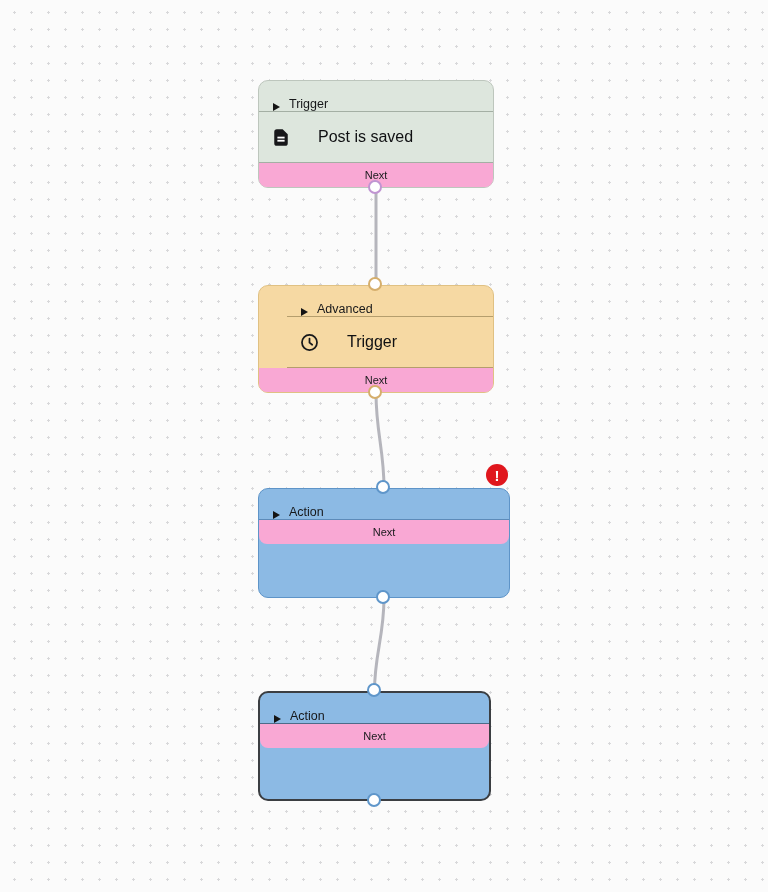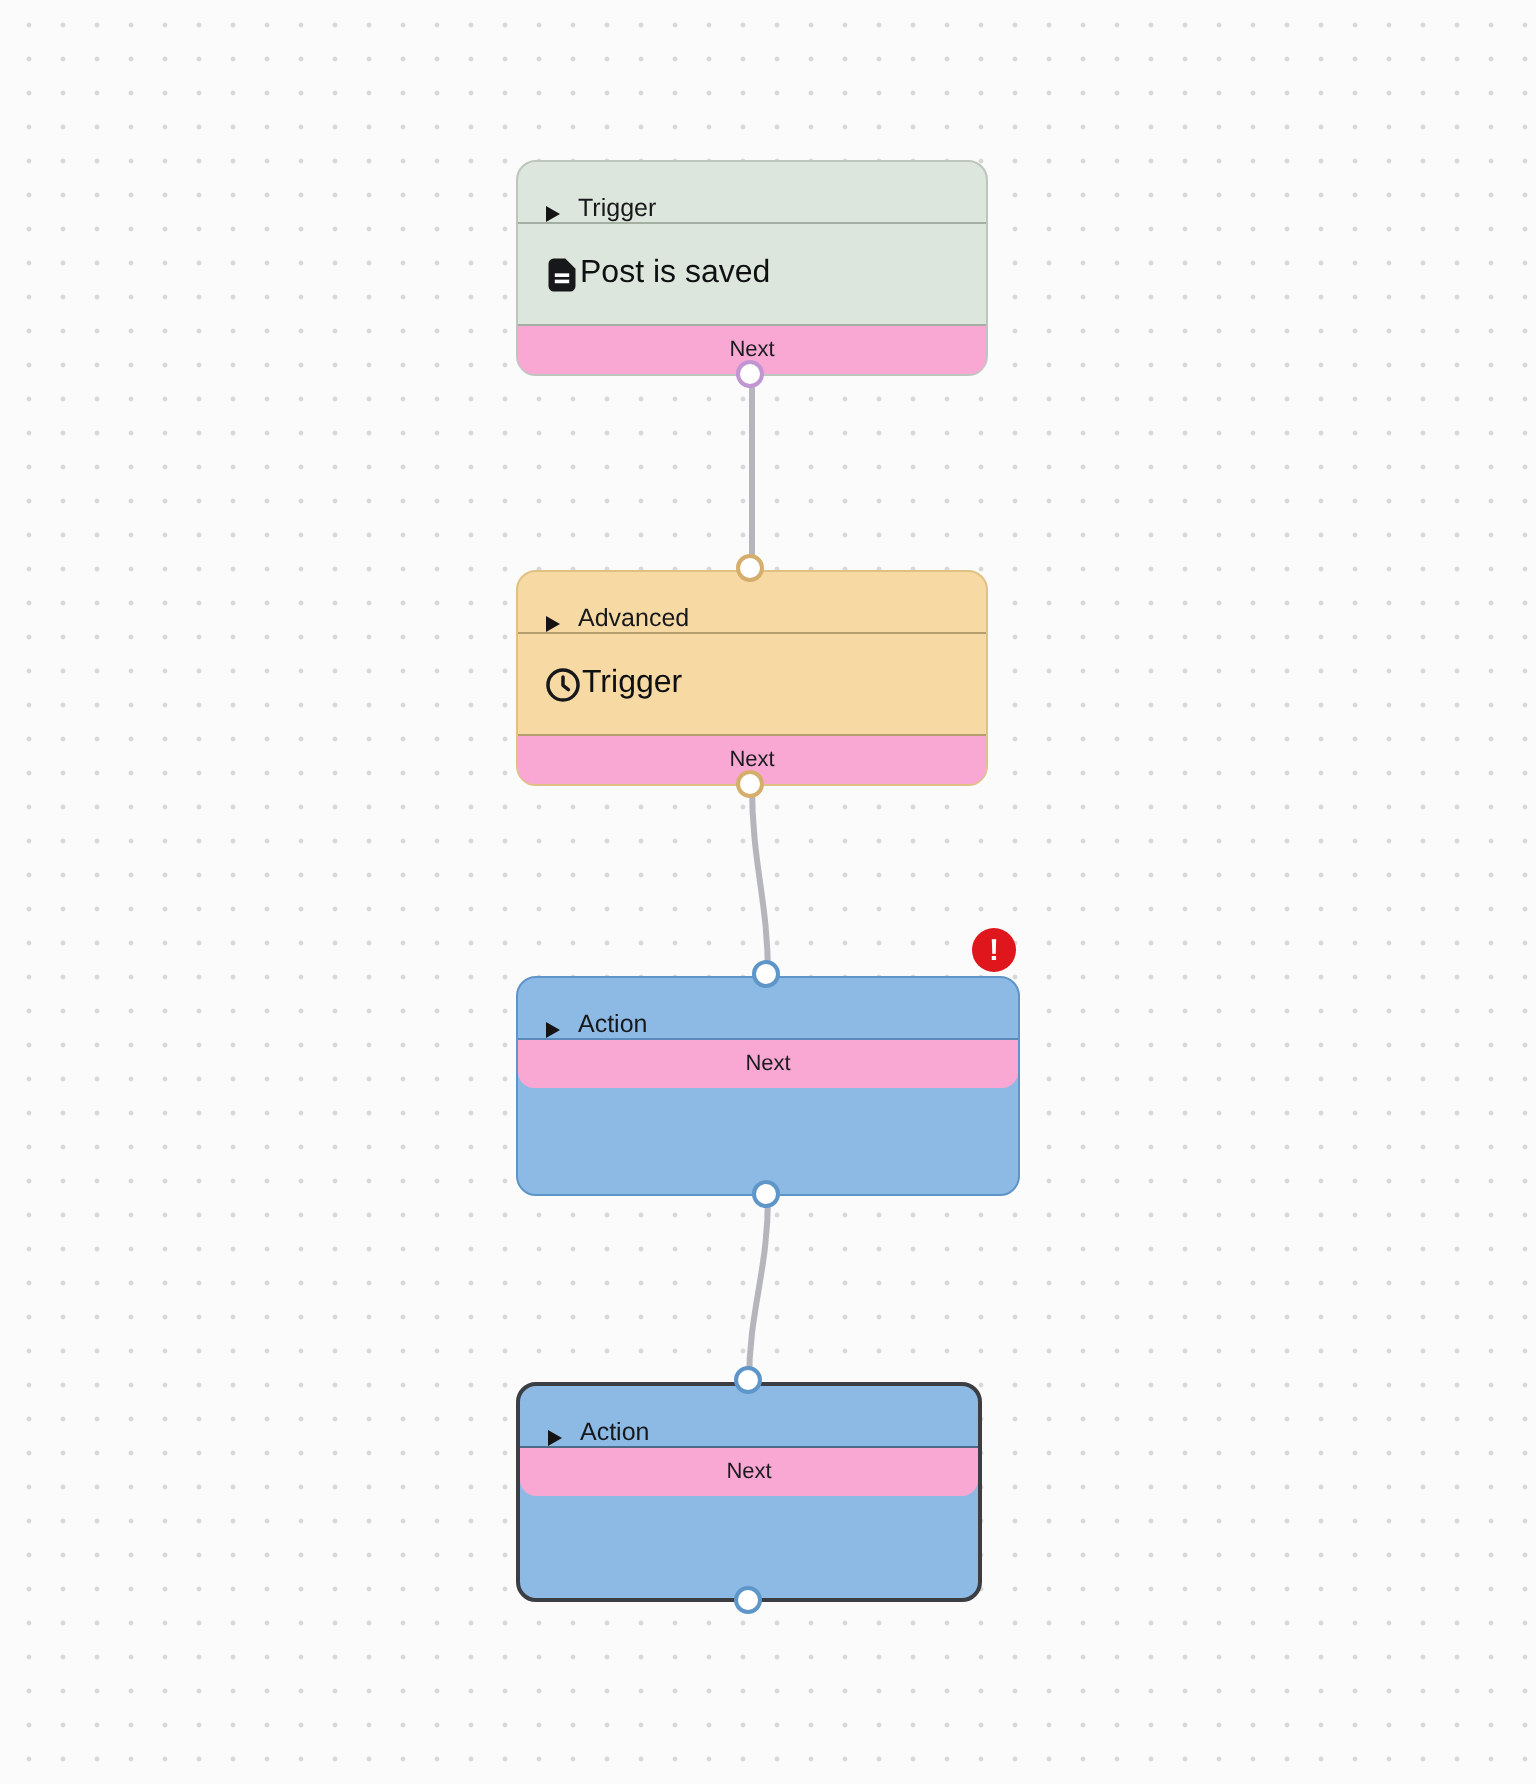--- a/index.html
+++ b/index.html
@@ -13,31 +13,31 @@
   svg.wires{position:absolute;left:0;top:0;z-index:0;}
   .node{
     position:absolute;display:flex;flex-direction:column;
     border-radius:10px;box-sizing:border-box;z-index:1;
   }
   .node .hd{
     flex:0 0 30px;display:flex;align-items:flex-end;gap:9px;
     padding:0 14px;border-bottom:1px solid;font-size:12.5px;color:#17181a;
   }
   .node .bd{
-    flex:1;display:flex;align-items:center;gap:0;
+    flex:1;display:flex;align-items:center;gap:28px;
     padding:0 13px;border-bottom:1px solid;font-size:16px;color:#0f1012;
   }
   .node .ft{
     flex:0 0 24px;background:#f9a8d4;display:flex;align-items:center;justify-content:center;
     font-size:11px;color:#1a1b1d;border-radius:0 0 8px 8px;
   }
   .n1{left:258px;top:80px;width:236px;height:108px;background:#dde6dd;border:1.5px solid #bdc6bd;}
   .n1 .hd,.n1 .bd{border-color:#a4afa4;}
   .n2{left:258px;top:285px;width:236px;height:108px;background:#f6d9a3;border:1.5px solid #e0c183;}
-  .n2 .hd,.n2 .bd{border-color:#b59e6d;}
+  .n2 .hd,.n2 .bd{border-color:#b59e6d;margin-left:28px;}
   .n3{left:258px;top:488px;width:252px;height:110px;background:#8cbae4;border:1.5px solid #5e94c8;}
   .n3 .hd,.n3 .bd{border-color:#5d8bb9;}
   .n4{left:258px;top:691px;width:233px;height:110px;background:#8cbae4;border:2px solid #3b3e42;}
   .n4 .hd,.n4 .bd{border-color:#4d6b89;}
   .play{width:0;height:0;border-left:7px solid #141414;border-top:4.5px solid transparent;border-bottom:4.5px solid transparent;}
   .port{
     position:absolute;width:10px;height:10px;border-radius:50%;
     background:#ffffff;border:2.5px solid;z-index:3;
   }
   .ring-purple{border-color:#c095d2;}

